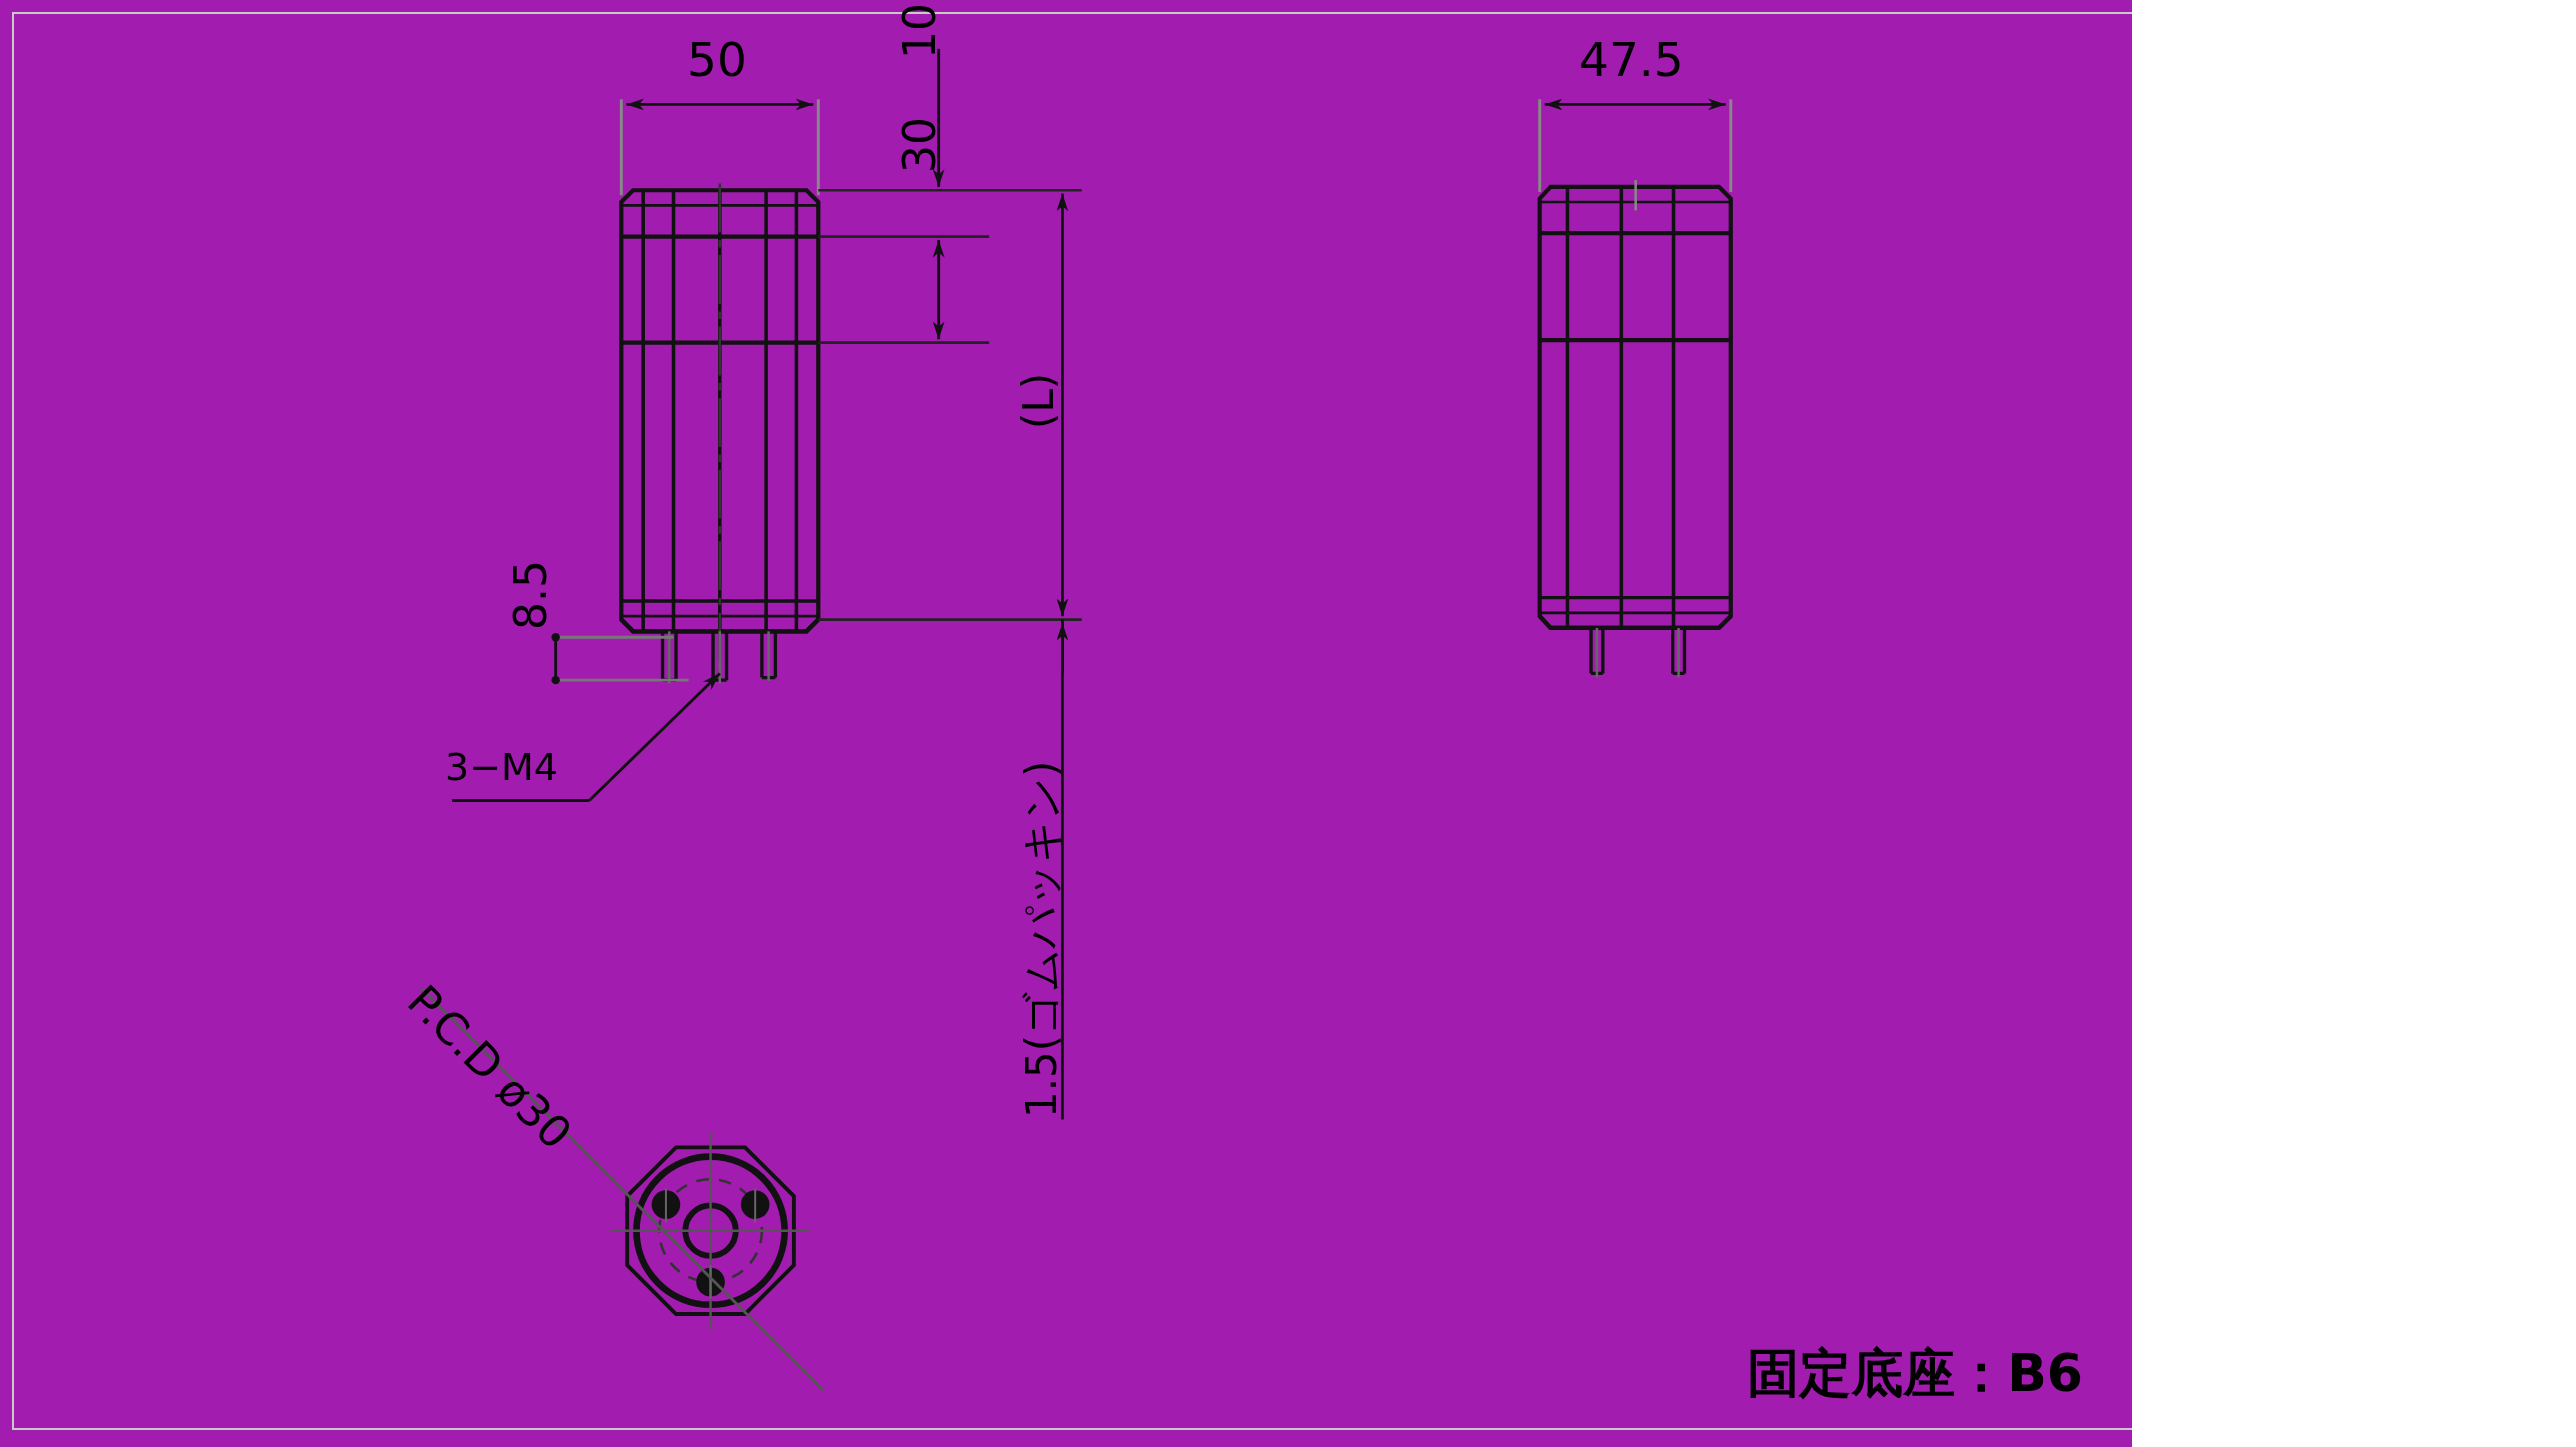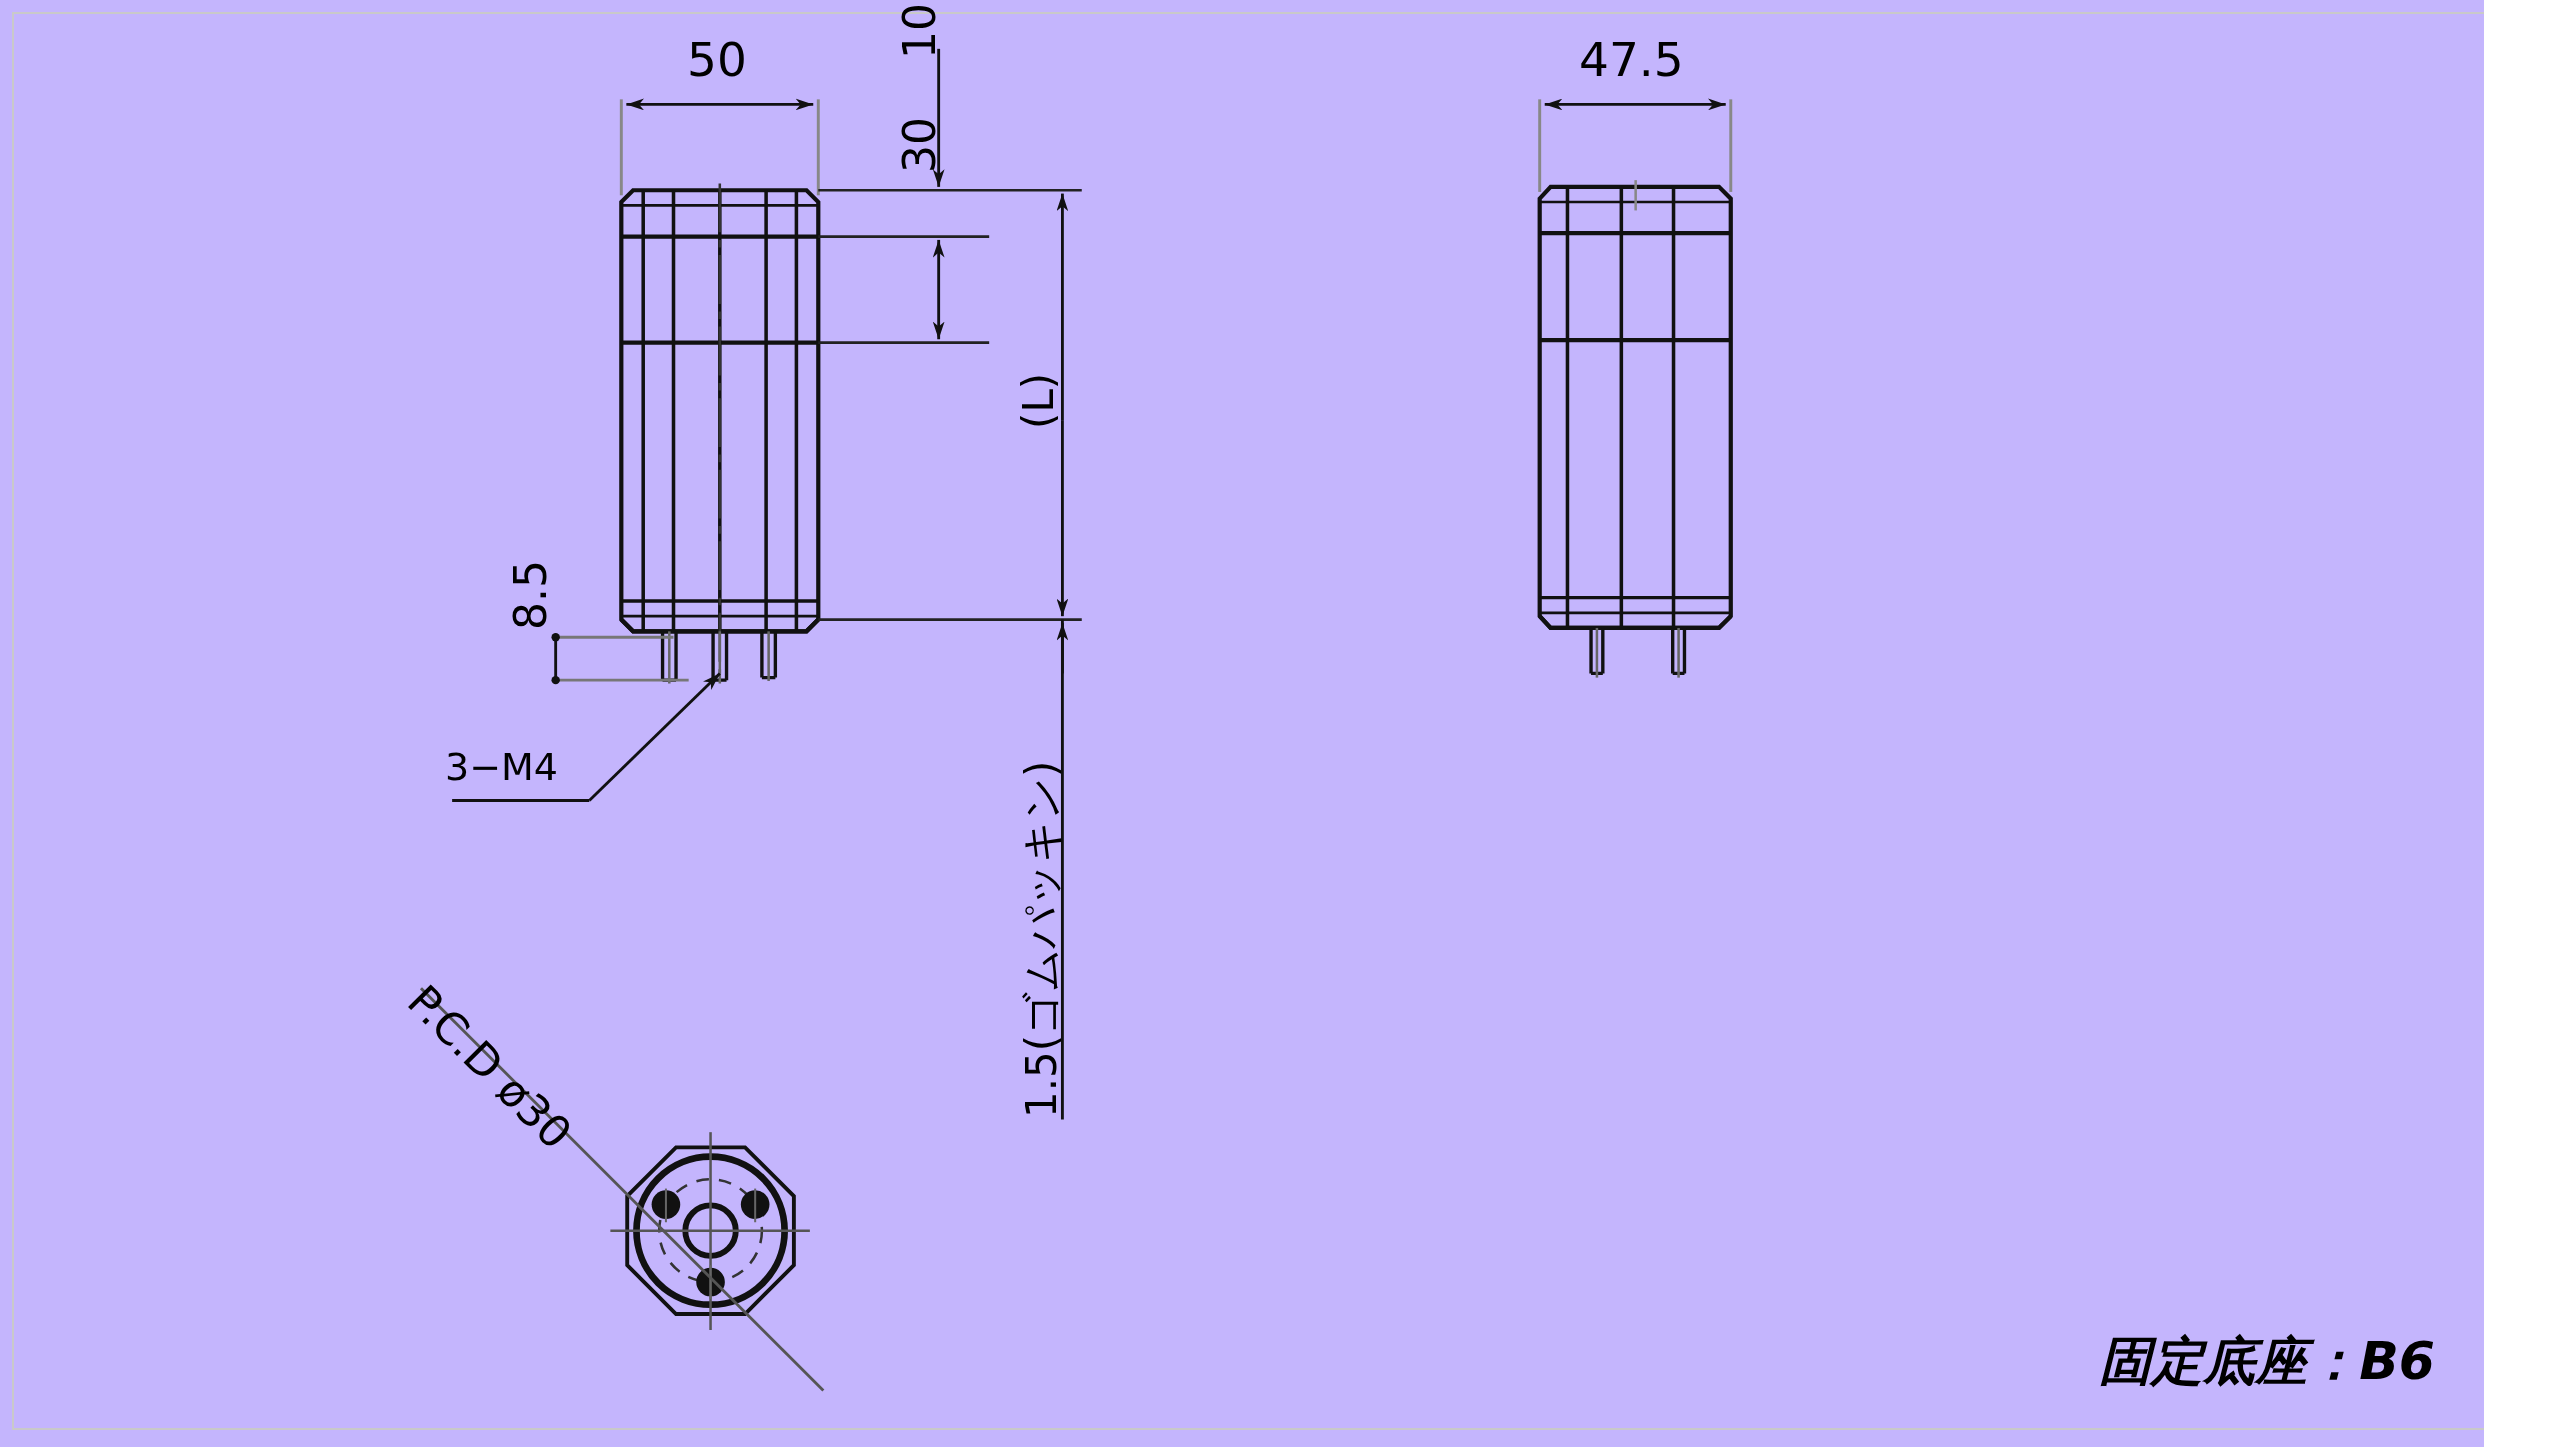--- a/index.html
+++ b/index.html
@@ -1,22 +1,22 @@
 <!DOCTYPE html>
 <html style="font-size:13.5px"><head>
 <meta charset="utf-8">
 <style>
   html,body{margin:0;padding:0;background:#ffffff;}
   body{width:2576px;height:1447px;font-family:"Liberation Sans",sans-serif;}
-  #sheet{position:relative;width:2484px;height:1447px;background:#c4b5fd;overflow:hidden;}
+  #sheet{position:relative;width:2132px;height:1447px;background:#a21caf;overflow:hidden;}
   #frame{position:absolute;left:11.8px;top:11.8px;width:2547px;height:1418px;border:2.5px solid #c9c9c9;box-sizing:border-box;}
   svg{position:absolute;left:0;top:0;}
   .lbl{position:absolute;white-space:nowrap;color:#000;}
   .dimtxt{font-family:"DejaVu Sans",sans-serif;font-weight:400;}
-  .title-blk{position:absolute;right:49px;bottom:56px;text-align:right;line-height:1.14;font-style:italic;}
+  .title-blk{position:absolute;right:49px;bottom:44px;text-align:right;line-height:1.14;}
   .title-line{font-family:"DejaVu Sans",sans-serif;font-size:52px;font-weight:700;color:#000;letter-spacing:0px;white-space:nowrap;}
   .sqbox{display:inline-block;width:37px;height:37px;border:3.4px solid #000;box-sizing:border-box;vertical-align:-1.7px;margin:0 1.7px 0 5px;}
 </style>
 </head>
 <body>
 
 <div id="sheet">
 
   <div id="frame"></div>
 

